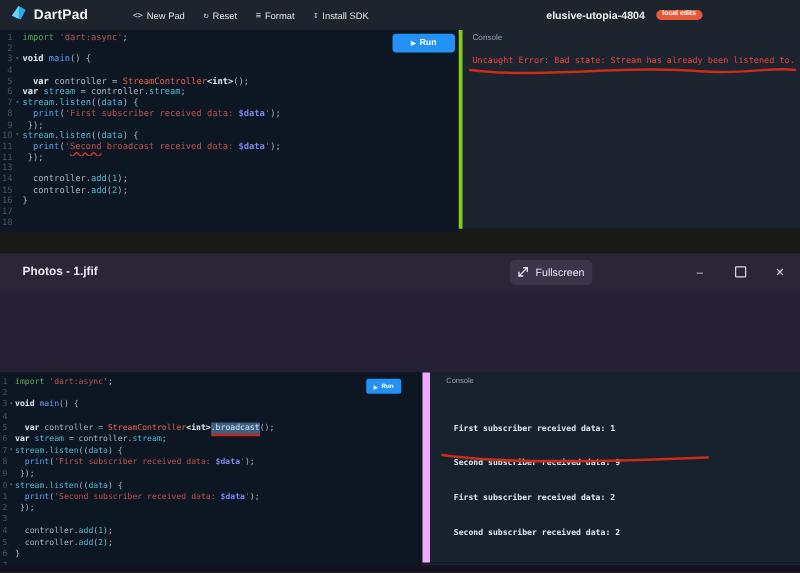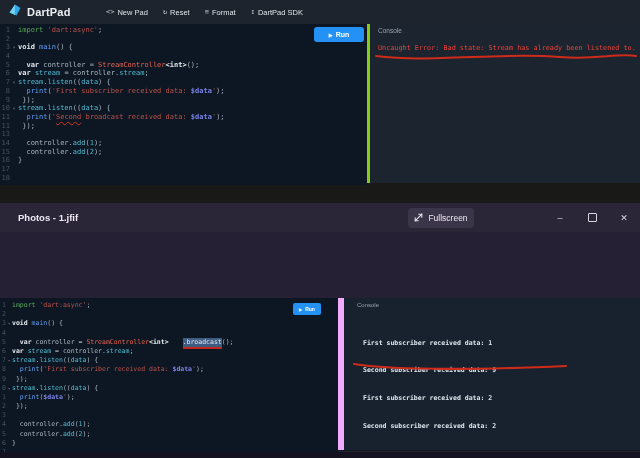--- a/index.html
+++ b/index.html
@@ -32,21 +32,21 @@
   .t-kw{color:#e3e9ee;font-weight:700;}
   .t-imp{color:#5aa758;}
   .t-str{color:#bd524a;}
   .t-type{color:#e8604f;}
   .t-id{color:#53b9d1;}
   .t-fn{color:#5f9ff6;}
   .t-num{color:#4ab6c6;}
   .t-dol{color:#7b82e8;font-weight:700;}
   .t-sq{text-decoration:underline;text-decoration-style:wavy;text-decoration-color:#d33425;
         text-decoration-thickness:1px;text-underline-offset:2px;}
-  .t-sel{background:#3e5d82;color:#dbe5ee;box-shadow:0 2px 0 #c3271b;margin-left:14px;}
+  .t-sel{background:#3e5d82;color:#dbe5ee;box-shadow:0 2px 0 #c3271b;}
   .run-btn{position:absolute;background:#2492f5;border-radius:3px;color:#fff;display:flex;
            align-items:center;justify-content:center;gap:3px;font-weight:700;cursor:pointer;}
   #run1{left:314px;top:27px;width:50px;height:15px;font-size:7px;}
   .run-play{font-size:5px;}
   
   .console{position:absolute;background:#1b242f;}
   #console1{left:367px;top:24px;width:273px;height:159px;border-left:3px solid #84cc16;}
   .console-label{position:absolute;left:8px;top:3px;color:#99a2ac;font-size:6.5px;}
   #console1 .console-err{position:absolute;left:8px;top:20px;color:#ee4237;font-size:6.8px;
         font-family:"DejaVu Sans Mono",monospace;white-space:pre;}
@@ -102,22 +102,26 @@
         <div class="menu-item">
           <span class="menu-icon">↻</span>
           <span>Reset</span>
         </div>
         <div class="menu-item">
           <span class="menu-icon">≡</span>
           <span>Format</span>
         </div>
         <div class="menu-item">
           <span class="menu-icon">↧</span>
-          <span>DartPad SDK</span>
-        </div>
+          <span>Install SDK</span>
+        </div>
+      </div>
+      <div class="pad-title-group">
+        <span class="pad-title">elusive-utopia-4804</span>
+        <span class="badge">local edits</span>
       </div>
     </div>
 
     <div class="editor" id="editor1">
         <div class="cl"><span class="ln">1</span><span class="fold"></span><span class="t-imp">import</span><span class="t-pl"> </span><span class="t-str">'dart:async'</span><span class="t-pl">;</span></div>
         <div class="cl"><span class="ln">2</span><span class="fold"></span></div>
         <div class="cl"><span class="ln">3</span><span class="fold">▾</span><span class="t-kw">void</span><span class="t-pl"> </span><span class="t-fn">main</span><span class="t-pl">() {</span></div>
         <div class="cl"><span class="ln">4</span><span class="fold"></span></div>
         <div class="cl"><span class="ln">5</span><span class="fold"></span><span class="t-pl">  </span><span class="t-kw">var</span><span class="t-pl"> controller = </span><span class="t-type">StreamController</span><span class="t-kw">&lt;int&gt;</span><span class="t-pl">();</span></div>
         <div class="cl"><span class="ln">6</span><span class="fold"></span><span class="t-kw">var</span><span class="t-pl"> </span><span class="t-id">stream</span><span class="t-pl"> = controller.</span><span class="t-id">stream</span><span class="t-pl">;</span></div>
@@ -180,21 +184,21 @@
             <div class="cl"><span class="ln">1</span><span class="fold"></span><span class="t-imp">import</span><span class="t-pl"> </span><span class="t-str">'dart:async'</span><span class="t-pl">;</span></div>
             <div class="cl"><span class="ln">2</span><span class="fold"></span></div>
             <div class="cl"><span class="ln">3</span><span class="fold">▾</span><span class="t-kw">void</span><span class="t-pl"> </span><span class="t-fn">main</span><span class="t-pl">() {</span></div>
             <div class="cl"><span class="ln">4</span><span class="fold"></span></div>
             <div class="cl"><span class="ln">5</span><span class="fold"></span><span class="t-pl">  </span><span class="t-kw">var</span><span class="t-pl"> controller = </span><span class="t-type">StreamController</span><span class="t-kw">&lt;int&gt;</span><span class="t-sel">.broadcast</span><span class="t-pl">();</span></div>
             <div class="cl"><span class="ln">6</span><span class="fold"></span><span class="t-kw">var</span><span class="t-pl"> </span><span class="t-id">stream</span><span class="t-pl"> = controller.</span><span class="t-id">stream</span><span class="t-pl">;</span></div>
             <div class="cl"><span class="ln">7</span><span class="fold">▾</span><span class="t-id">stream</span><span class="t-pl">.</span><span class="t-id">listen</span><span class="t-pl">((</span><span class="t-id">data</span><span class="t-pl">) {</span></div>
             <div class="cl"><span class="ln">8</span><span class="fold"></span><span class="t-pl">  </span><span class="t-fn">print</span><span class="t-pl">(</span><span class="t-str">'First subscriber received data: </span><span class="t-dol">$data</span><span class="t-str">'</span><span class="t-pl">);</span></div>
             <div class="cl"><span class="ln">9</span><span class="fold"></span><span class="t-pl"> });</span></div>
             <div class="cl"><span class="ln">0</span><span class="fold">▾</span><span class="t-id">stream</span><span class="t-pl">.</span><span class="t-id">listen</span><span class="t-pl">((</span><span class="t-id">data</span><span class="t-pl">) {</span></div>
-            <div class="cl"><span class="ln">1</span><span class="fold"></span><span class="t-pl">  </span><span class="t-fn">print</span><span class="t-pl">(</span><span class="t-dol">$data</span><span class="t-str">'</span><span class="t-pl">);</span></div>
+            <div class="cl"><span class="ln">1</span><span class="fold"></span><span class="t-pl">  </span><span class="t-fn">print</span><span class="t-pl">(</span><span class="t-str">'Second subscriber received data: </span><span class="t-dol">$data</span><span class="t-str">'</span><span class="t-pl">);</span></div>
             <div class="cl"><span class="ln">2</span><span class="fold"></span><span class="t-pl"> });</span></div>
             <div class="cl"><span class="ln">3</span><span class="fold"></span></div>
             <div class="cl"><span class="ln">4</span><span class="fold"></span><span class="t-pl">  controller.</span><span class="t-id">add</span><span class="t-pl">(</span><span class="t-num">1</span><span class="t-pl">);</span></div>
             <div class="cl"><span class="ln">5</span><span class="fold"></span><span class="t-pl">  controller.</span><span class="t-id">add</span><span class="t-pl">(</span><span class="t-num">2</span><span class="t-pl">);</span></div>
             <div class="cl"><span class="ln">6</span><span class="fold"></span><span class="t-pl">}</span></div>
             <div class="cl"><span class="ln">7</span><span class="fold"></span></div>
           </div>
         <div class="run-btn" id="run2">
           <span class="run-play">▶</span>
           <span>Run</span>

